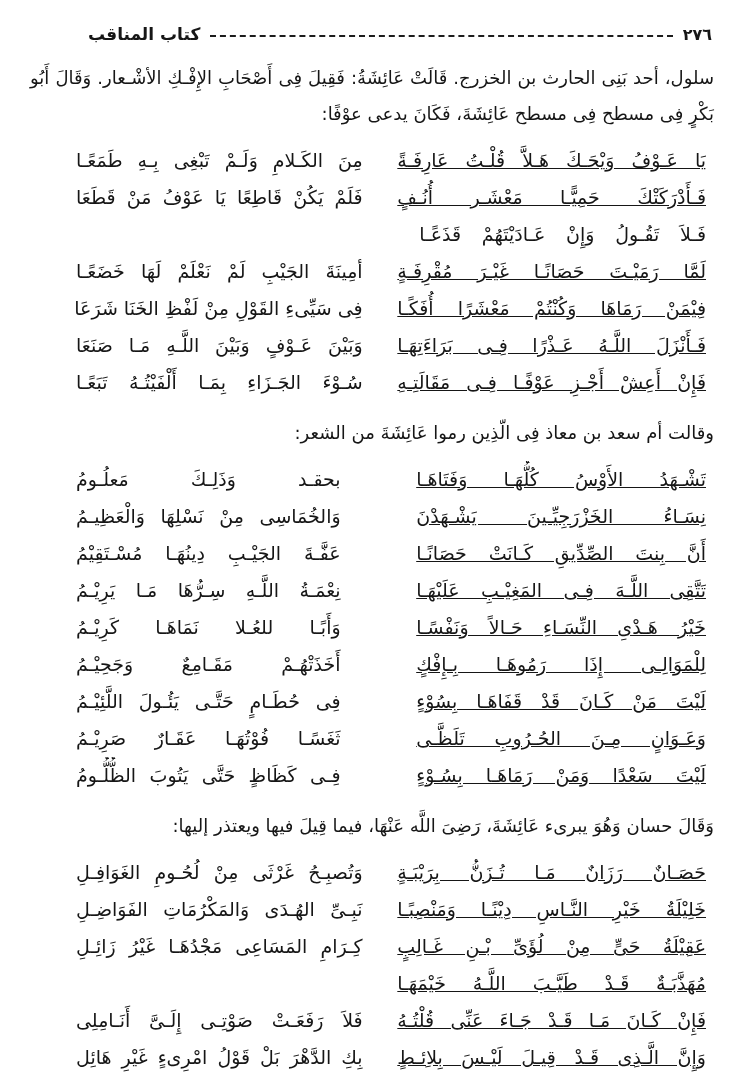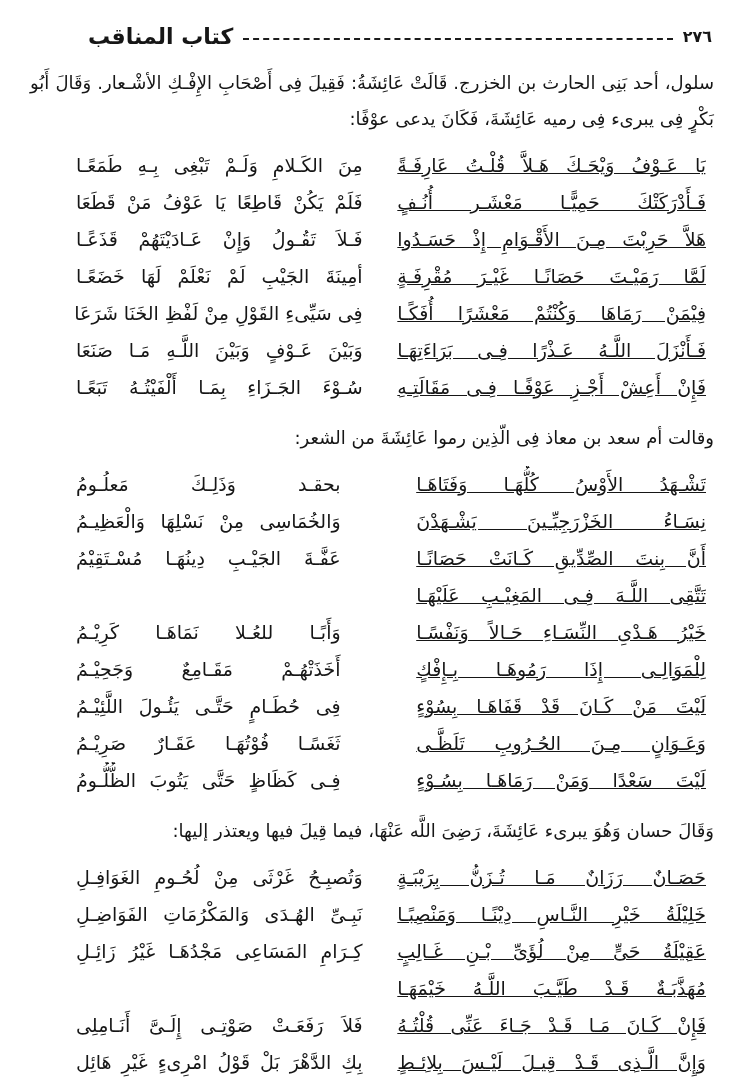--- a/index.html
+++ b/index.html
@@ -28,21 +28,21 @@
     letter-spacing:1px;
     white-space:nowrap;
   }
   .header-rule{
     flex:1;
     border-top:2.5px dashed #1c1c1c;
     margin:4px 10px 0 10px;
     height:0;
   }
   .book-title{
-    font-size:22px;font-weight:bold;
+    font-size:17px;font-weight:bold;
     white-space:nowrap;
     margin-left:56px;
   }
   
   .prose{
     direction:rtl;
     text-align:justify;
     font-size:18px;
     line-height:2.0;
     margin:0 0 6px 0;
@@ -78,33 +78,32 @@
 <body>
 
 <div class="page">
 
   <div class="header">
     <span class="page-num">٢٧٦</span>
     <span class="header-rule"></span>
     <span class="book-title">كتاب المناقب</span>
   </div>
 
-  <p class="prose">سلول، أحد بَنِى الحارث بن الخزرج. قَالَتْ عَائِشَةُ: فَقِيلَ فِى أَصْحَابِ الإِفْـكِ الأشْـعار. وَقَالَ أَبُو بَكْرٍ فِى يبرىء فِى رميه عَائِشَةَ، فَكَانَ يدعى عوْفًا:</p>
+  <p class="prose">سلول، أحد بَنِى الحارث بن الخزرج. قَالَتْ عَائِشَةُ: فَقِيلَ فِى أَصْحَابِ الإِفْـكِ الأشْـعار. وَقَالَ أَبُو بَكْرٍ فِى مسطح فِى مسطح عَائِشَةَ، فَكَانَ يدعى عوْفًا:</p>
 
   <div class="poem poem1">
     <div class="verse">
       <span class="hemi first">يَا عَـوْفُ وَيْحَـكَ هَـلاَّ قُلْـتُ عَارِفَـةً</span>
       <span class="hemi second">مِنَ الكَـلامِ وَلَـمْ تَبْغِى بِـهِ طَمَعًـا</span>
     </div>
     <div class="verse">
       <span class="hemi first">فَـأَدْرَكَتْكَ حَمِيًّـا مَعْشَـر أُنُـفٍ</span>
       <span class="hemi second">فَلَمْ يَكُنْ قَاطِعًا يَا عَوْفُ مَنْ قَطَعَا</span>
     </div>
     <div class="verse">
-      <span class="hemi first">هَلاَّ حَرِبْتَ مِـنَ الأَقْـوَامِ إِذْ حَسَـدُوا</span>
       <span class="hemi second">فَـلاَ تَقُـولُ وَإِنْ عَـادَيْتَهُمْ قَذَعًـا</span>
     </div>
     <div class="verse">
       <span class="hemi first">لَمَّا رَمَيْـتَ حَصَانًـا غَيْـرَ مُقْرِفَـةٍ</span>
       <span class="hemi second">أمِينَةَ الجَيْبِ لَمْ نَعْلَمْ لَهَا خَضَعًـا</span>
     </div>
     <div class="verse">
       <span class="hemi first">فِيْمَنْ رَمَاهَا وَكُنْتُمْ مَعْشَرًا أُفَكًـا</span>
       <span class="hemi second">فِى سَيِّىءِ القَوْلِ مِنْ لَفْظِ الخَنَا شَرَعَا</span>
     </div>
@@ -128,20 +127,21 @@
     <div class="verse">
       <span class="hemi first">نِسَـاءُ الخَزْرَجِيِّـينَ يَشْـهَدْنَ</span>
       <span class="hemi second">وَالخُمَاسِى مِنْ نَسْلِهَا وَالْعَظِيـمُ</span>
     </div>
     <div class="verse">
       <span class="hemi first">أَنَّ بِنتَ الصِّدِّيقِ كَـانَتْ حَصَانًـا</span>
       <span class="hemi second">عَفَّـةَ الجَيْـبِ دِينُهَـا مُسْـتَقِيْمُ</span>
     </div>
     <div class="verse">
       <span class="hemi first">تَتَّقِى اللَّـهَ فِـى المَغِيْـبِ عَلَيْهَـا</span>
+      <span class="hemi second">نِعْمَـةُ اللَّـهِ سِـرُّهَا مَـا يَرِيْـمُ</span>
     </div>
     <div class="verse">
       <span class="hemi first">خَيْرُ هَـدْىِ النِّسَـاءِ حَـالاً وَنَفْسًـا</span>
       <span class="hemi second">وَأَبًـا للعُـلا نَمَاهَـا كَرِيْـمُ</span>
     </div>
     <div class="verse">
       <span class="hemi first">لِلْمَوَالِـى إِذَا رَمُوهَـا بِـإِفْكٍ</span>
       <span class="hemi second">أَخَذَتْهُـمْ مَقَـامِعٌ وَجَحِيْـمُ</span>
     </div>
     <div class="verse">

